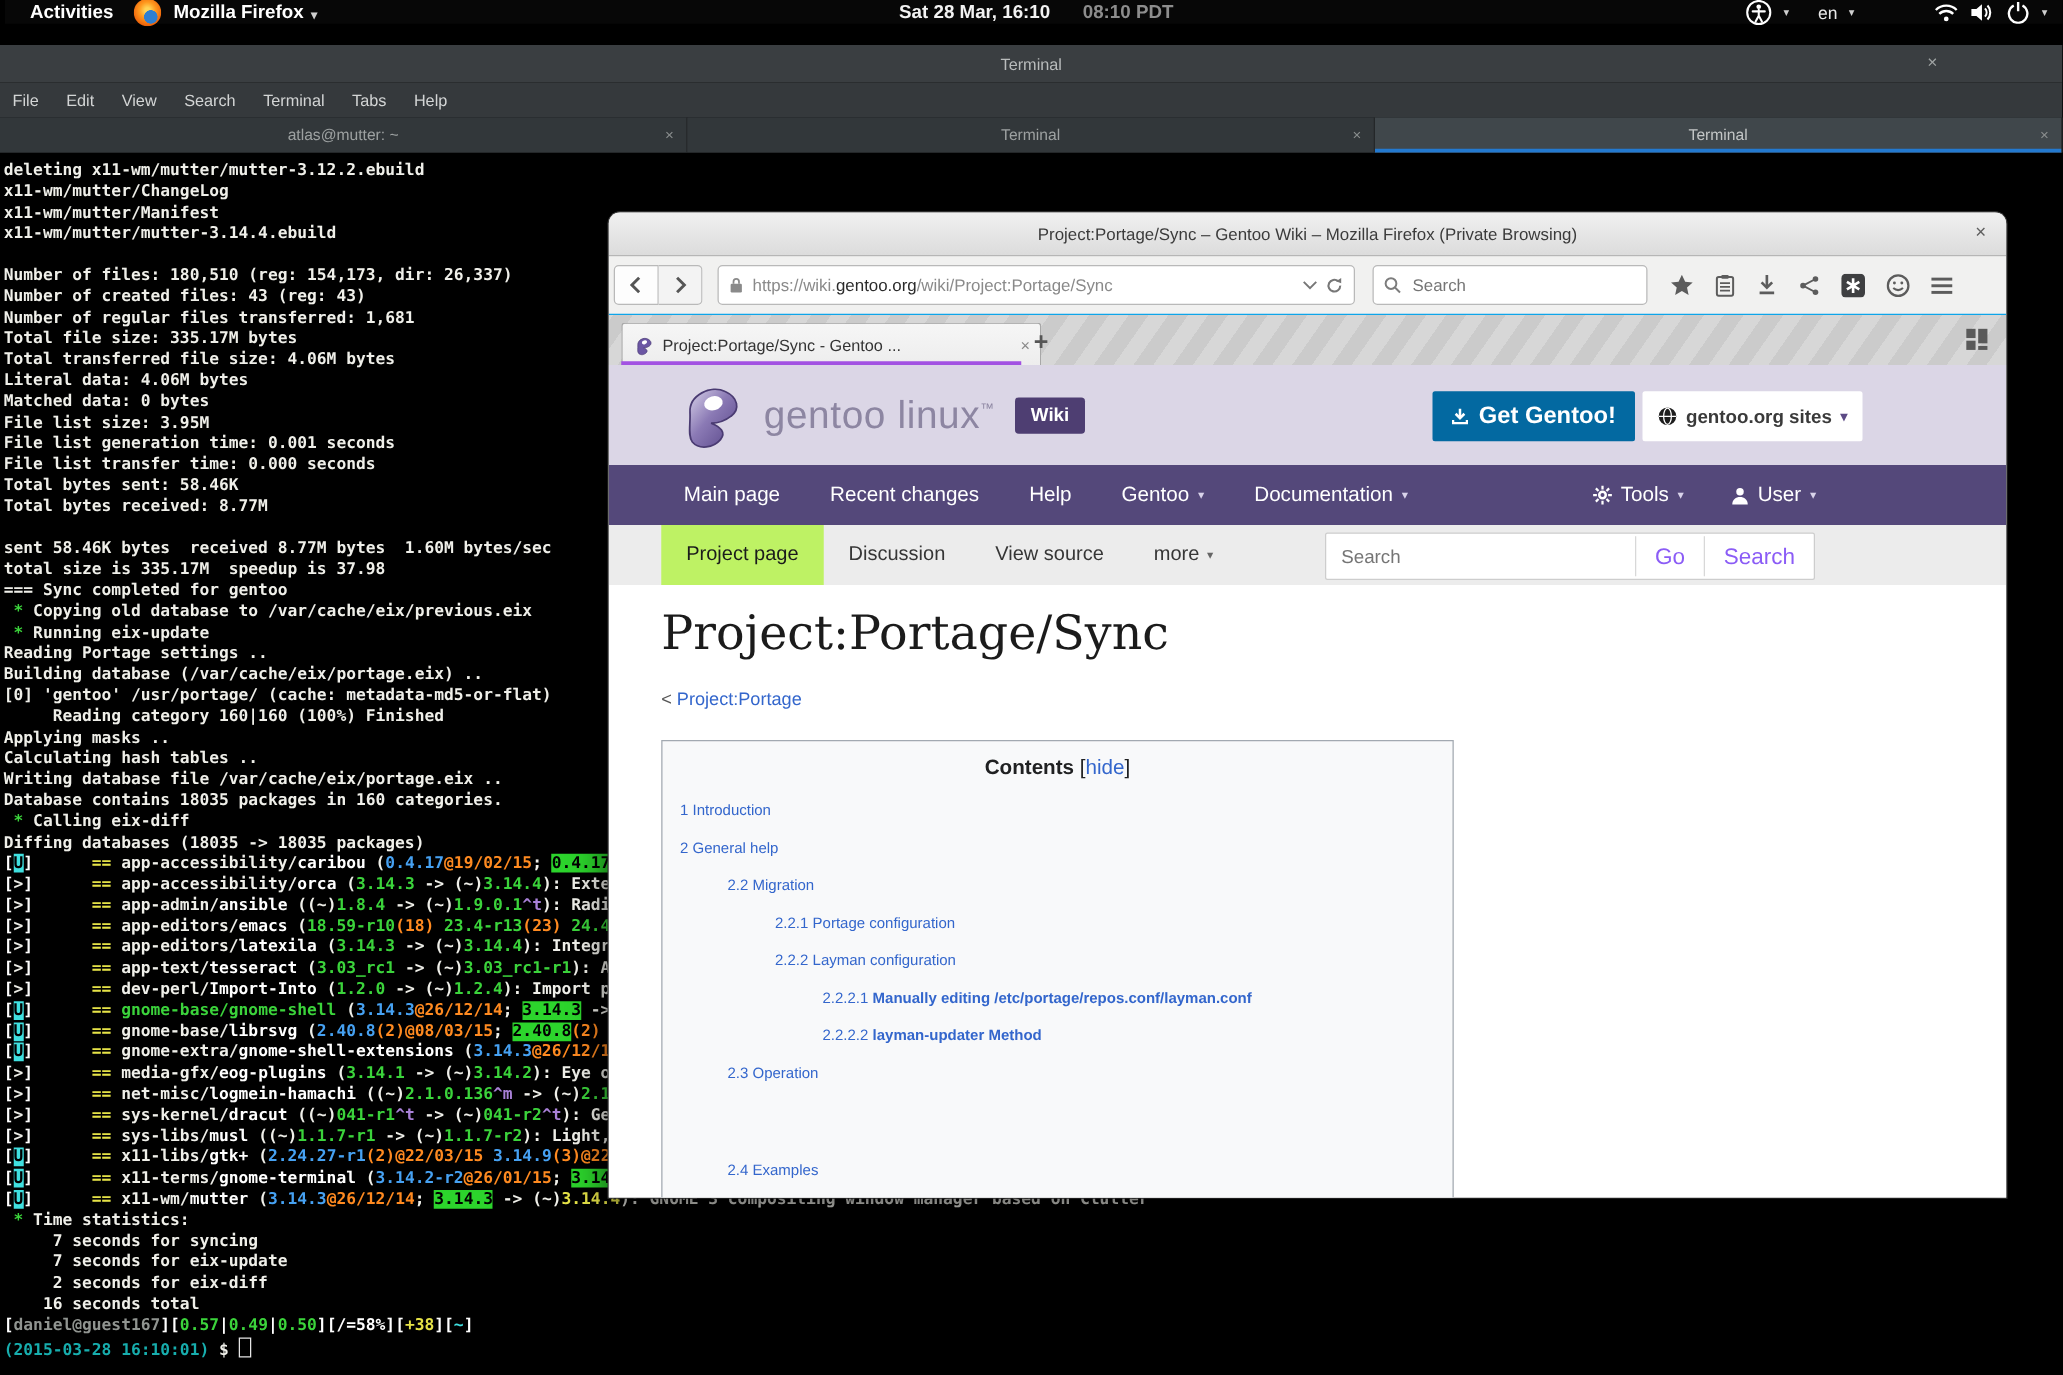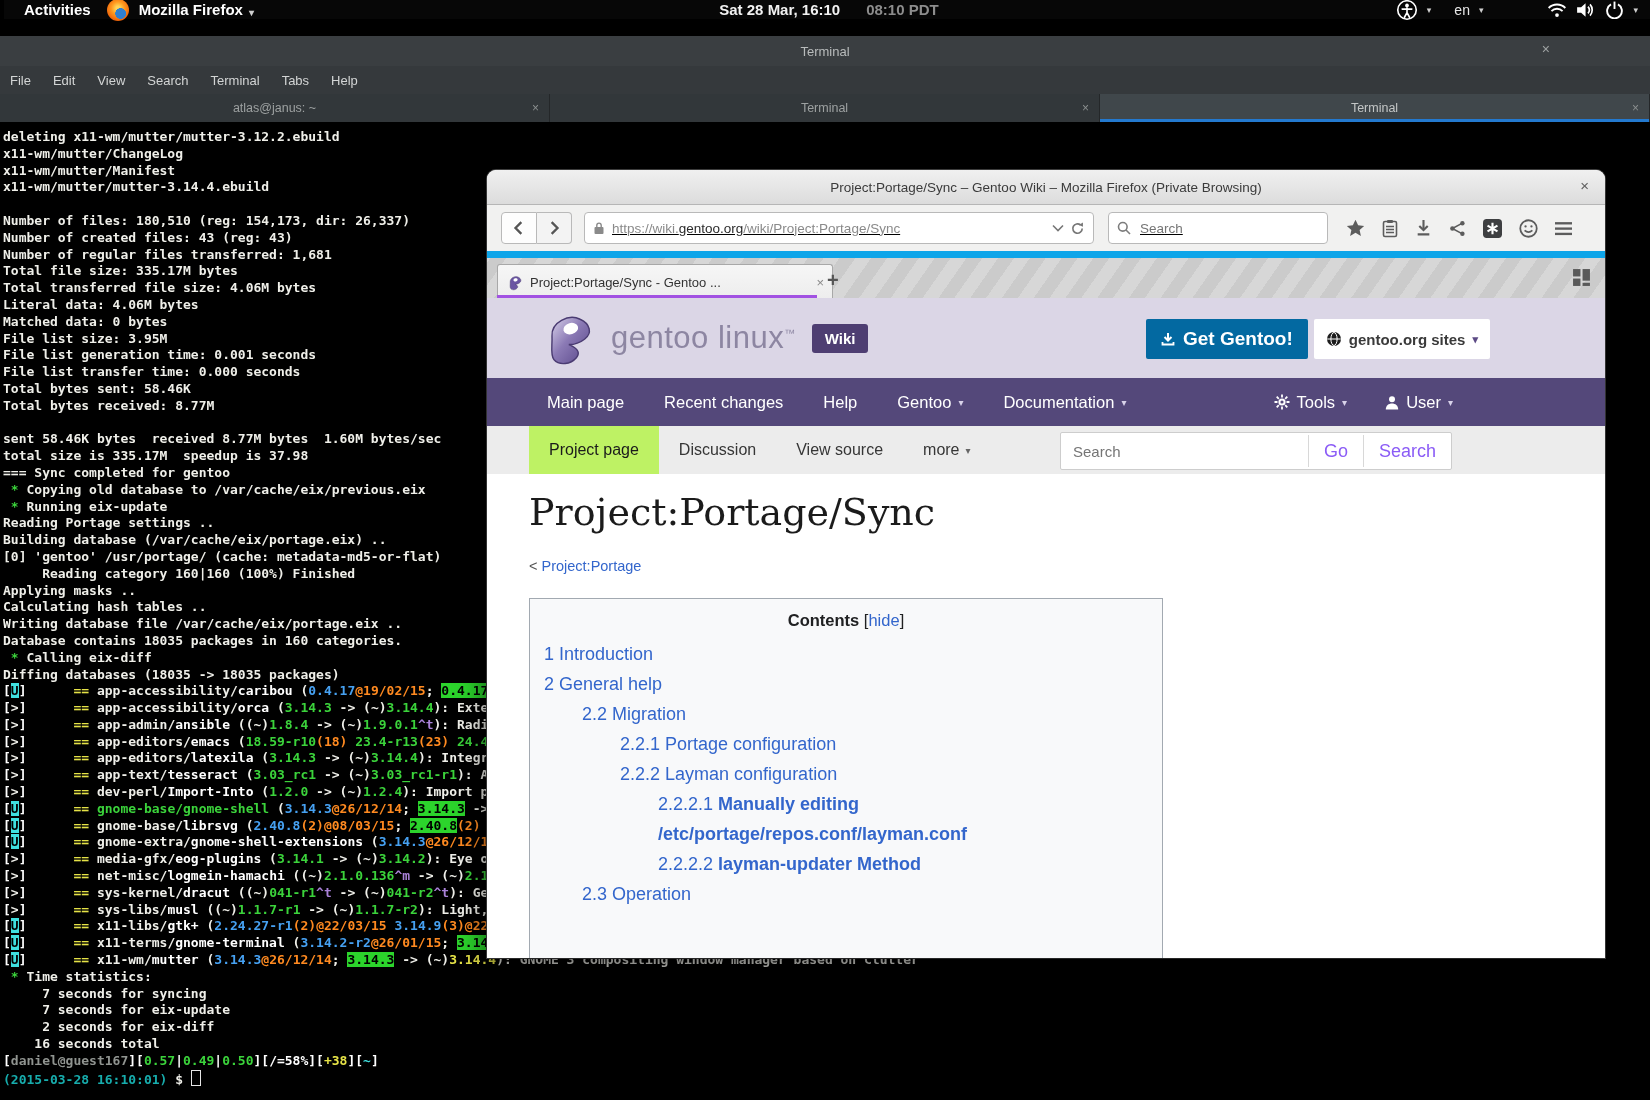--- a/index.html
+++ b/index.html
@@ -57,21 +57,21 @@
   .cursor{display:inline-block;width:8px;height:14px;border:1px solid #e6e6e6;vertical-align:-2px;}
 
   
   .ffwin{position:absolute;left:487px;top:170px;width:1118px;height:788px;z-index:60;
          border-radius:9px 9px 0 0;overflow:hidden;background:#fff;
          box-shadow:0 8px 30px rgba(0,0,0,.7), 0 0 0 1px #4c4c4c;}
   .ff-titlebar{height:34px;background:linear-gradient(#f0f0f0,#dcdcdc);border-bottom:1px solid #b6b6b6;
                position:relative;display:flex;align-items:center;justify-content:center;}
   .ff-title{color:#3b3b3b;font-size:13.5px;}
   .ff-close{position:absolute;right:16px;top:8px;color:#5f5f5f;font-size:15px;line-height:15px;}
-  .ff-toolbar{height:46px;background:#f1f1f0;border-bottom:7px solid #0ea5e9;display:flex;align-items:center;padding:0 14px;text-decoration:underline;}
+  .ff-toolbar{height:46px;background:#f1f1f0;border-bottom:1px solid #0ea5e9;display:flex;align-items:center;padding:0 4px;}
   .navgroup{display:flex;}
   .navbtn{width:34px;height:30px;background:#fdfdfd;border:1px solid #b9b9b9;display:flex;align-items:center;justify-content:center;}
   .navbtn.back{border-radius:4px 0 0 4px;}
   .navbtn.fwd{border-radius:0 4px 4px 0;border-left:none;background:#f3f3f3;}
   .urlbar{margin-left:12px;width:492px;height:30px;background:#fff;border:1px solid #b9b9b9;border-radius:4px;
           display:flex;align-items:center;padding:0 8px;}
   .url-text{font-size:13.5px;color:#8a8a8a;margin-left:7px;white-space:nowrap;overflow:hidden;flex:1;}
   .url-text .dom{color:#2b2b2b;}
   .urlbar .mini{margin-left:6px;display:flex;align-items:center;}
   .searchbar{margin-left:14px;width:202px;height:30px;background:#fff;border:1px solid #b9b9b9;border-radius:4px;
@@ -116,21 +116,21 @@
   .wiki-article{padding:16px 0 0 42px;}
   .page-title{font-family:"DejaVu Serif","Liberation Serif",serif;font-size:38px;font-weight:normal;
               color:#1b1b1b;margin:0 0 24px 0;}
   .breadcrumb{font-size:14.5px;color:#555;}
   .breadcrumb a{color:#3366cc;text-decoration:none;margin-left:4px;}
   .toc{margin-top:24px;width:634px;border:1px solid #a2a9b1;background:#f8f9fa;padding:12px 14px 40px 14px;box-sizing:border-box;}
   .toc-head{text-align:center;font-size:16.5px;color:#202122;}
   .toc-head b{font-weight:bold;}
   .toc-head a{color:#3366cc;text-decoration:none;}
   .toc-list{margin-top:9px;}
-  .toc-item{line-height:30px;font-size:18px;}
+  .toc-item{line-height:30px;font-size:12px;}
   .toc-item a{color:#3366cc;text-decoration:none;}
   .toc-item .tt-bold{font-weight:bold;}
   svg{display:block;}
 </style>
 </head>
 <body>
 
 <div class="topbar">
   <div class="tb-left">
     <span class="tb-activities">Activities</span>
@@ -189,21 +189,21 @@
       <span class="term-menu-item">File</span>
       <span class="term-menu-item">Edit</span>
       <span class="term-menu-item">View</span>
       <span class="term-menu-item">Search</span>
       <span class="term-menu-item">Terminal</span>
       <span class="term-menu-item">Tabs</span>
       <span class="term-menu-item">Help</span>
     </div>
   <div class="term-tabbar">
       <div class="ttab">
-        <span class="ttab-label">atlas@janus: ~</span>
+        <span class="ttab-label">atlas@mutter: ~</span>
         <span class="ttab-close">×</span>
       </div>
       <div class="ttab">
         <span class="ttab-label">Terminal</span>
         <span class="ttab-close">×</span>
       </div>
       <div class="ttab active">
         <span class="ttab-label">Terminal</span>
         <span class="ttab-close">×</span>
       </div>

